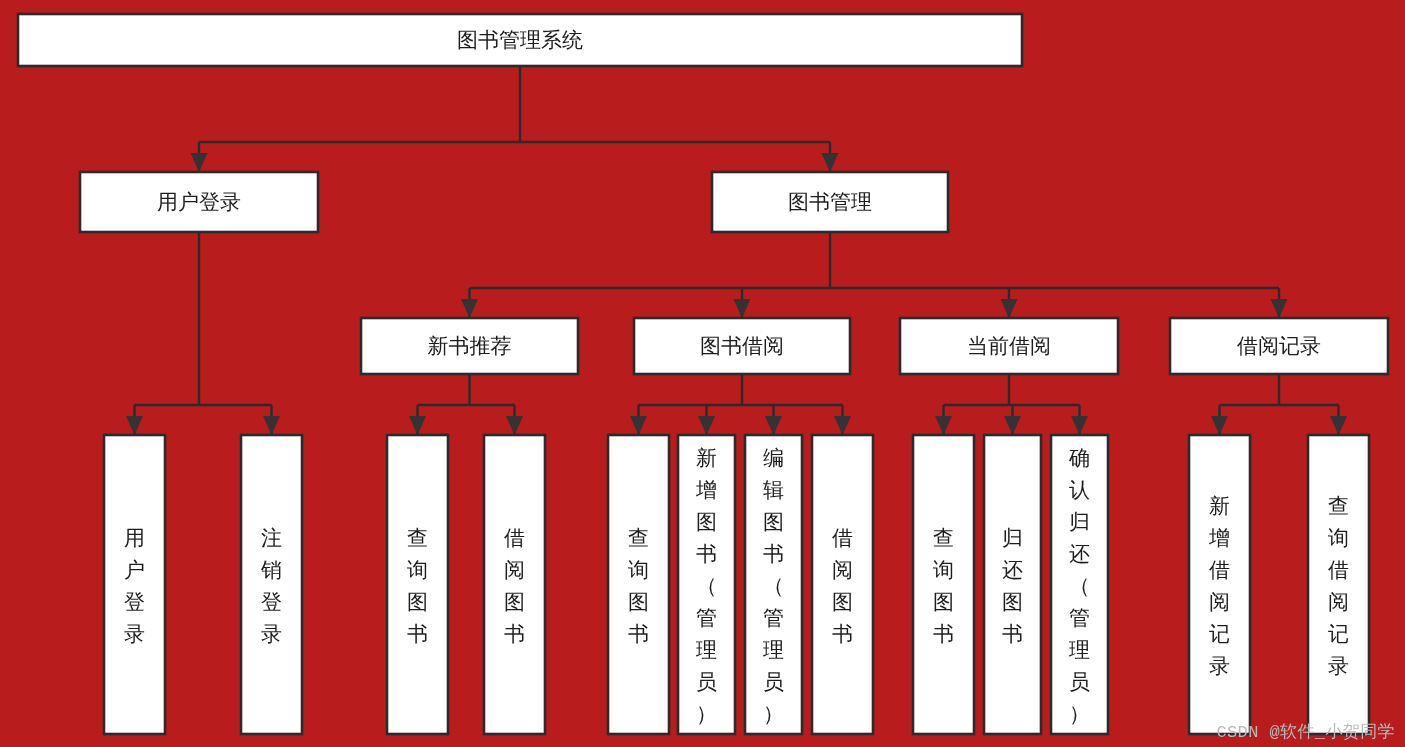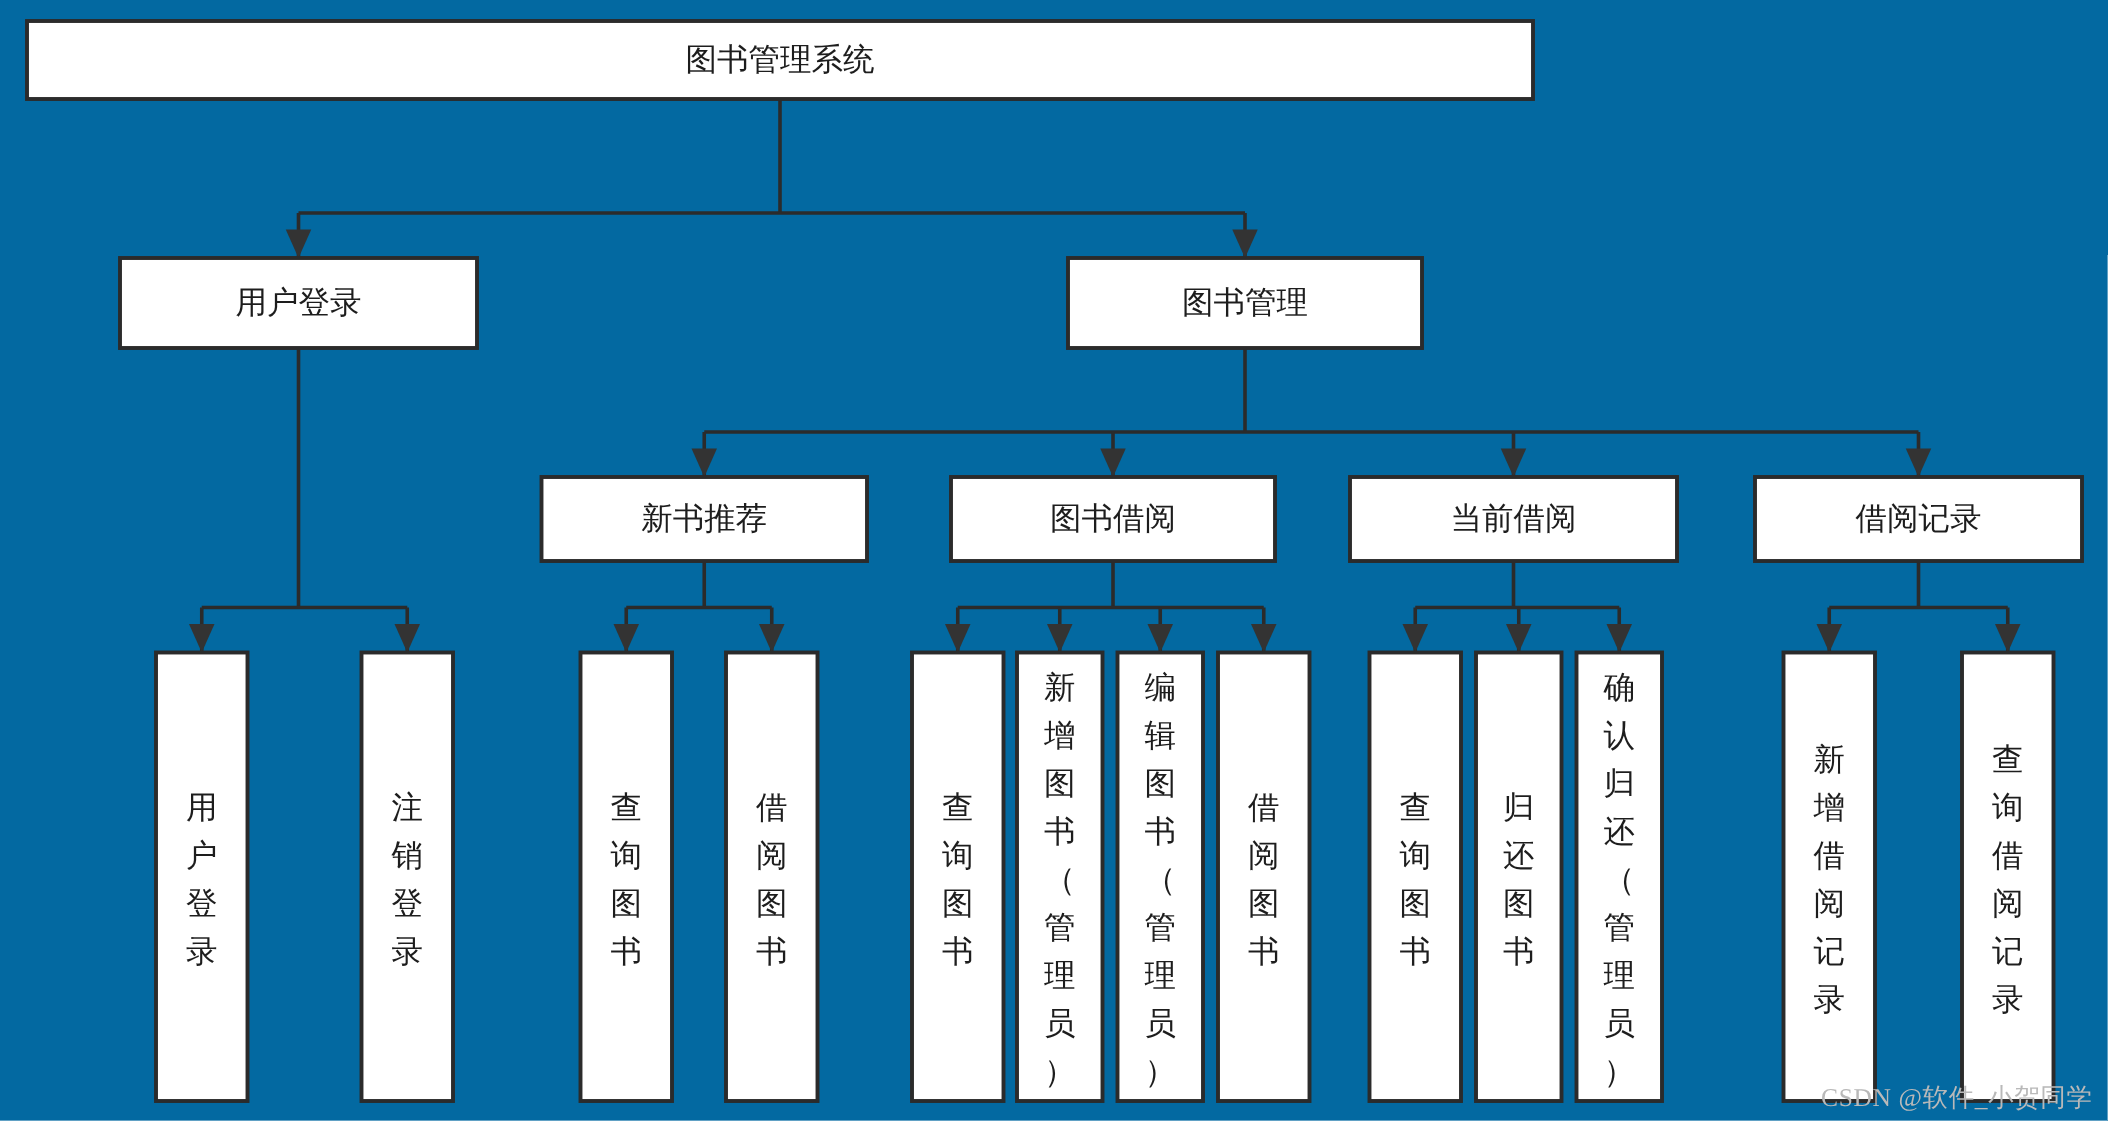--- a/index.html
+++ b/index.html
@@ -11,21 +11,21 @@
   body {
     width: 1405px;
     height: 747px;
     font-family: "Liberation Sans", "DejaVu Sans", sans-serif;
     overflow: hidden;
   }
   #diagram-root {
     position: relative;
     width: 1405px;
     height: 747px;
-    background: #0369a1;
+    background: #b91c1c;
   }
   svg.flow {
     position: absolute;
     top: 0;
     left: 0;
     width: 1405px;
     height: 747px;
     shape-rendering: geometricPrecision;
   }
   .node-box {
@@ -53,21 +53,21 @@
   .node-label-vert {
     font-family: "Liberation Sans", "DejaVu Sans", sans-serif;
     fill: #1d1d1d;
     font-size: 21px;
     text-anchor: middle;
   }
   .watermark {
     position: absolute;
     right: 10px;
     bottom: 4px;
-    font-family: Liberation Serif, serif;
+    font-family: Liberation Mono, monospace;
     font-size: 17px;
     color: #b9b9b9;
     letter-spacing: 0.4px;
     white-space: nowrap;
     user-select: none;
   }
 </style>
 </head>
 <body>
 

